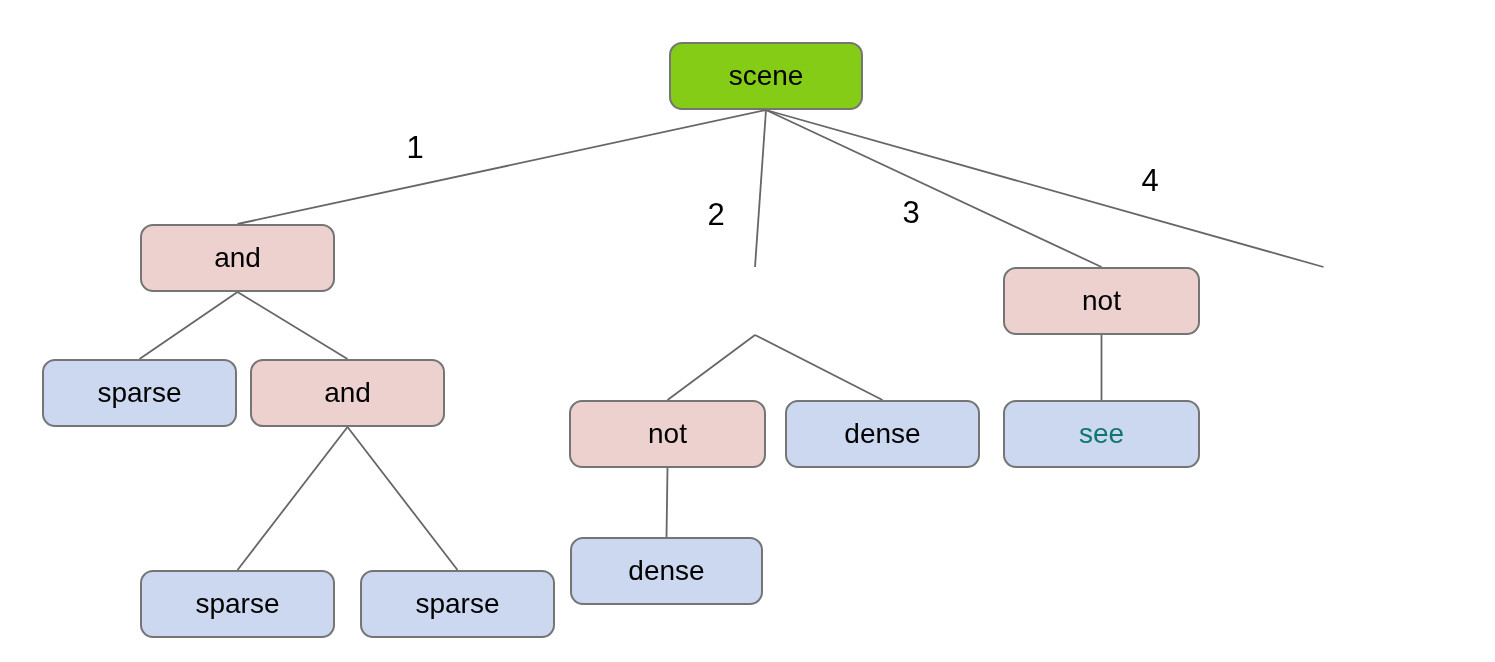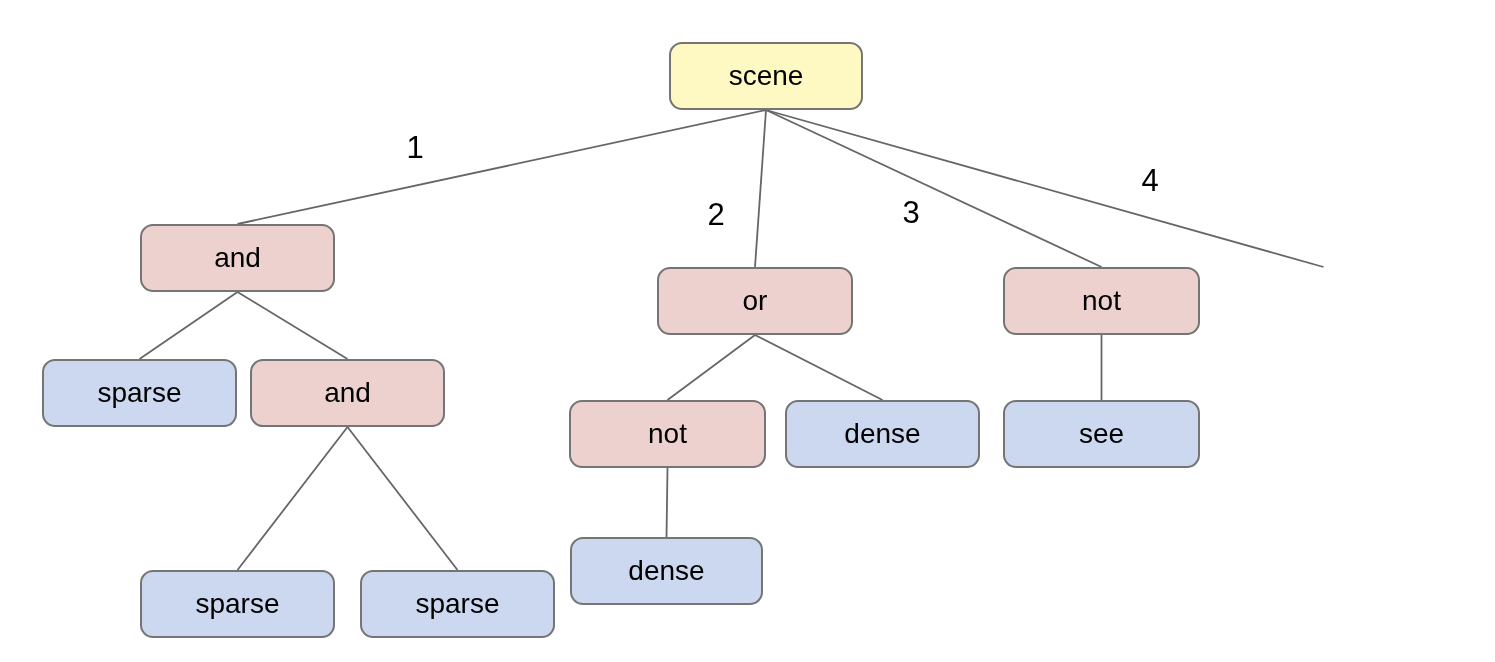--- a/index.html
+++ b/index.html
@@ -51,29 +51,28 @@
       <line x1="237.5" y1="292" x2="139.5" y2="359" stroke="#666666" stroke-width="1.8"></line>
       <line x1="237.5" y1="292" x2="347.5" y2="359" stroke="#666666" stroke-width="1.8"></line>
       <line x1="755" y1="335" x2="667.5" y2="400" stroke="#666666" stroke-width="1.8"></line>
       <line x1="755" y1="335" x2="882.5" y2="400" stroke="#666666" stroke-width="1.8"></line>
       <line x1="1101.5" y1="335" x2="1101.5" y2="400" stroke="#666666" stroke-width="1.8"></line>
       <line x1="347.5" y1="427" x2="237.5" y2="570" stroke="#666666" stroke-width="1.8"></line>
       <line x1="347.5" y1="427" x2="457.5" y2="570" stroke="#666666" stroke-width="1.8"></line>
       <line x1="667.5" y1="468" x2="666.5" y2="537" stroke="#666666" stroke-width="1.8"></line>
     </svg>
 
-<div class="node root" style="left: 669px; top: 42px; width: 194px; height: 68px; background: #fef9c3; border-color: rgb(117, 117, 117); color: rgb(0, 0, 0);">scene</div>
+<div class="node root" style="left: 669px; top: 42px; width: 194px; height: 68px; background: #84cc16; border-color: rgb(117, 117, 117); color: rgb(0, 0, 0);">scene</div>
     <div class="node operator" style="left: 140px; top: 224px; width: 195px; height: 68px; background: rgb(236, 209, 207); border-color: rgb(117, 117, 117); color: rgb(0, 0, 0);">and</div>
-    <div class="node operator" style="left: 657px; top: 267px; width: 196px; height: 68px; background: rgb(236, 209, 207); border-color: rgb(117, 117, 117); color: rgb(0, 0, 0);">or</div>
     <div class="node operator" style="left: 1003px; top: 267px; width: 197px; height: 68px; background: rgb(236, 209, 207); border-color: rgb(117, 117, 117); color: rgb(0, 0, 0);">not</div>
     <div class="node leaf" style="left: 42px; top: 359px; width: 195px; height: 68px; background: rgb(204, 216, 240); border-color: rgb(117, 117, 117); color: rgb(0, 0, 0);">sparse</div>
     <div class="node operator" style="left: 250px; top: 359px; width: 195px; height: 68px; background: rgb(236, 209, 207); border-color: rgb(117, 117, 117); color: rgb(0, 0, 0);">and</div>
     <div class="node operator" style="left: 569px; top: 400px; width: 197px; height: 68px; background: rgb(236, 209, 207); border-color: rgb(117, 117, 117); color: rgb(0, 0, 0);">not</div>
     <div class="node leaf" style="left: 785px; top: 400px; width: 195px; height: 68px; background: rgb(204, 216, 240); border-color: rgb(117, 117, 117); color: rgb(0, 0, 0);">dense</div>
-    <div class="node leaf" style="left: 1003px; top: 400px; width: 197px; height: 68px; background: rgb(204, 216, 240); border-color: rgb(117, 117, 117); color: #000000;">see</div>
+    <div class="node leaf" style="left: 1003px; top: 400px; width: 197px; height: 68px; background: rgb(204, 216, 240); border-color: rgb(117, 117, 117); color: #0f766e;">see</div>
     <div class="node leaf" style="left: 140px; top: 570px; width: 195px; height: 68px; background: rgb(204, 216, 240); border-color: rgb(117, 117, 117); color: rgb(0, 0, 0);">sparse</div>
     <div class="node leaf" style="left: 360px; top: 570px; width: 195px; height: 68px; background: rgb(204, 216, 240); border-color: rgb(117, 117, 117); color: rgb(0, 0, 0);">sparse</div>
     <div class="node leaf" style="left: 570px; top: 537px; width: 193px; height: 68px; background: rgb(204, 216, 240); border-color: rgb(117, 117, 117); color: rgb(0, 0, 0);">dense</div>
     <div class="edge-label" style="left: 415px; top: 147px; color: rgb(0, 0, 0);">1</div>
     <div class="edge-label" style="left: 716px; top: 214px; color: rgb(0, 0, 0);">2</div>
     <div class="edge-label" style="left: 911px; top: 212px; color: rgb(0, 0, 0);">3</div>
     <div class="edge-label" style="left: 1150px; top: 180px; color: rgb(0, 0, 0);">4</div>
   </div>
 
 </body></html>

